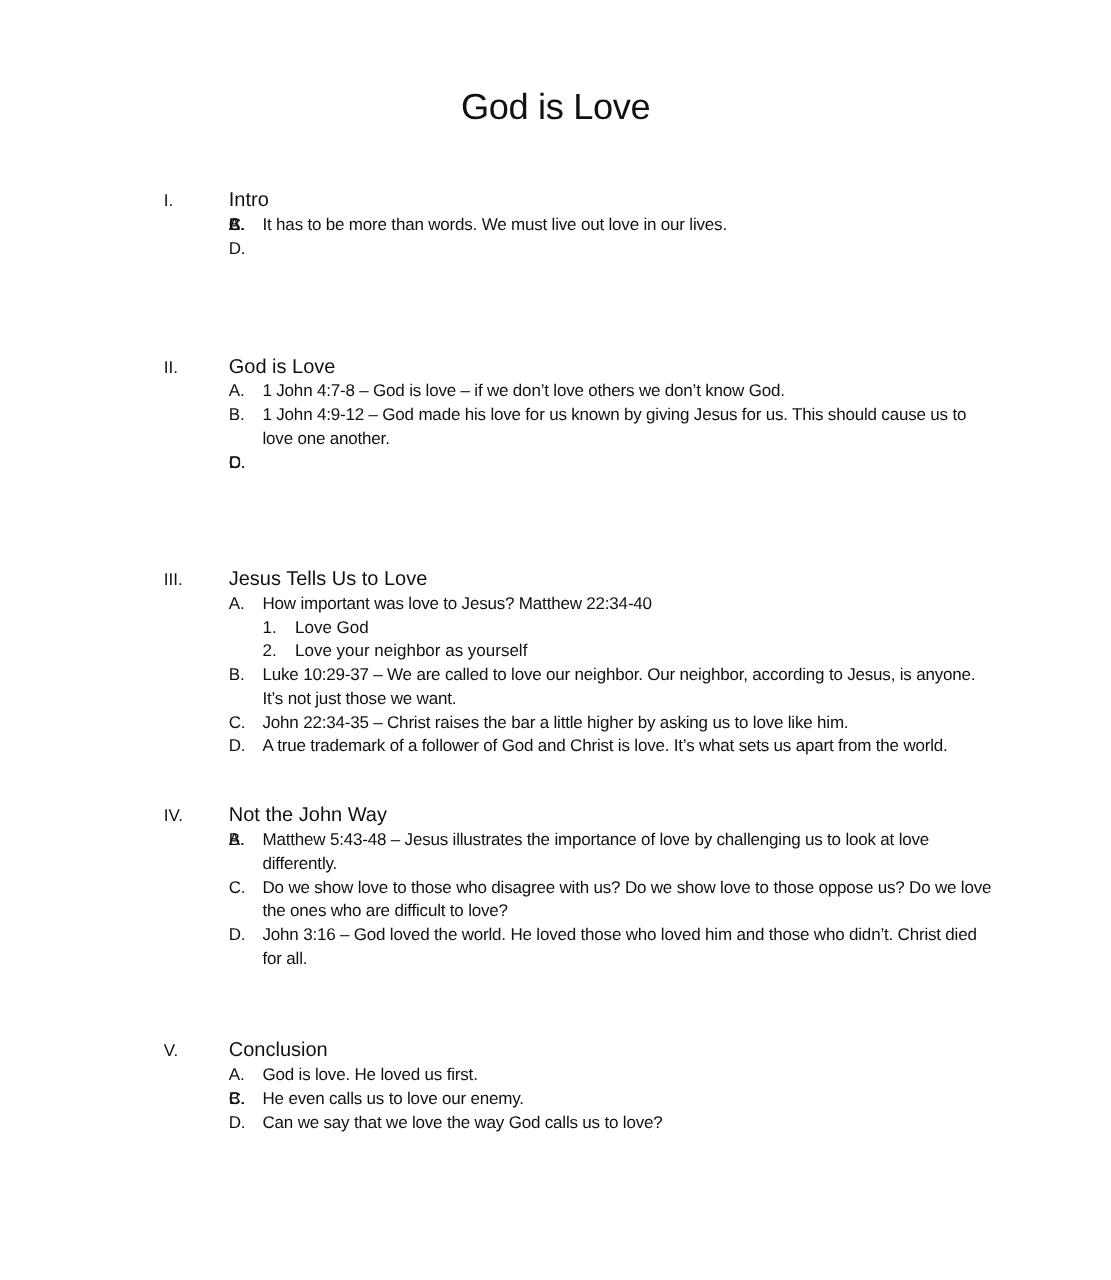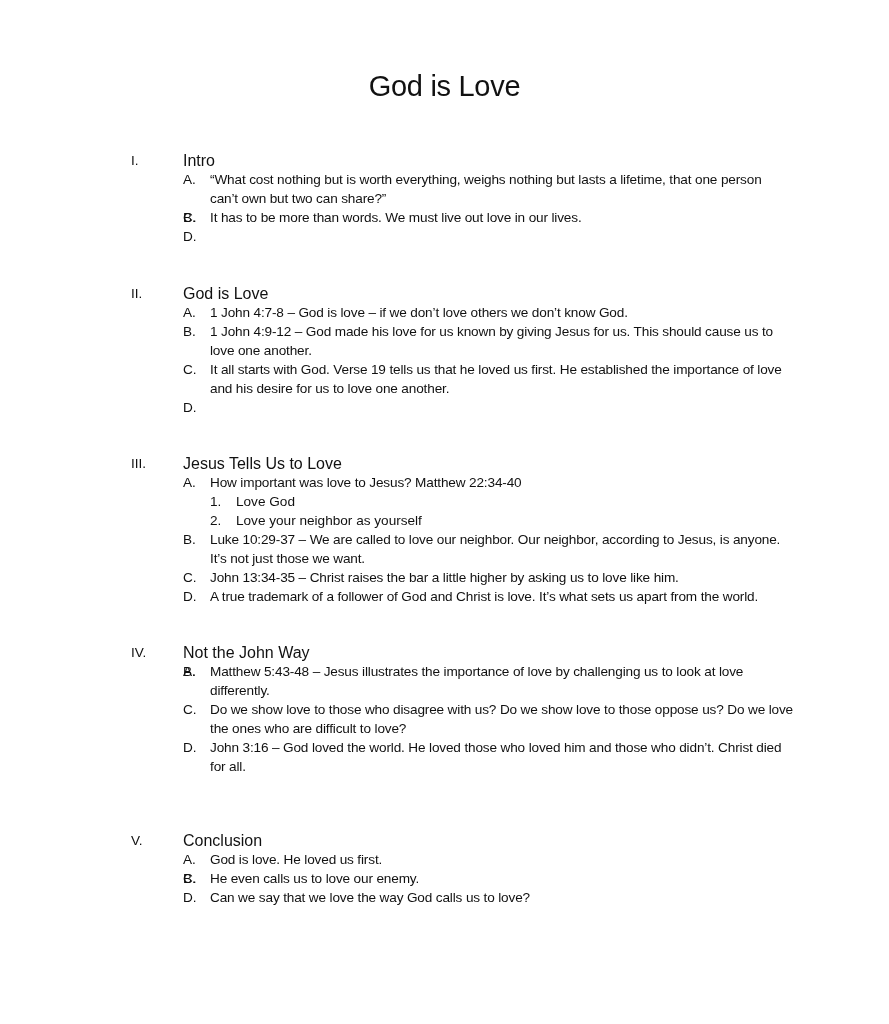--- a/index.html
+++ b/index.html
@@ -18,47 +18,47 @@
 </style>
 </head>
 <body>
 
 <div class="title">God is Love</div>
 
 <div class="section" style="top:151px;">
   <span class="roman">I.</span>
   <span class="heading">Intro</span>
   <div class="items" style="top:19px;">
-    <div class="item"><span class="letter">A.</span><span>“What cost nothing but is worth everything, weighs nothing but lasts a lifetime, that one person can’t own but two can share?”</span></div>
+    <div class="item"><span class="letter">A.</span></div>
     <div class="item"><span class="letter">B.</span></div>
     <div class="item"><span class="letter">C.</span><span>It has to be more than words. We must live out love in our lives.</span></div>
     <div class="item"><span class="letter">D.</span></div>
   </div>
 </div>
 
 <div class="section" style="top:284px;">
   <span class="roman">II.</span>
   <span class="heading">God is Love</span>
   <div class="items" style="top:19px;">
     <div class="item"><span class="letter">A.</span><span>1 John 4:7-8 – God is love – if we don’t love others we don’t know God.</span></div>
     <div class="item"><span class="letter">B.</span><span>1 John 4:9-12 – God made his love for us known by giving Jesus for us. This should cause us to love one another.</span></div>
-    <div class="item"><span class="letter">C.</span><span>It all starts with God. Verse 19 tells us that he loved us first. He established the importance of love and his desire for us to love one another.</span></div>
+    <div class="item"><span class="letter">C.</span></div>
     <div class="item"><span class="letter">D.</span></div>
   </div>
 </div>
 
 <div class="section" style="top:454px;">
   <span class="roman">III.</span>
   <span class="heading">Jesus Tells Us to Love</span>
   <div class="items" style="top:19px;">
     <div class="item"><span class="letter">A.</span><span>How important was love to Jesus? Matthew 22:34-40</span></div>
     <div class="sub"><span class="num">1.</span><span>Love God</span></div>
     <div class="sub"><span class="num">2.</span><span>Love your neighbor as yourself</span></div>
     <div class="item"><span class="letter">B.</span><span>Luke 10:29-37 – We are called to love our neighbor. Our neighbor, according to Jesus, is anyone. It’s not just those we want.</span></div>
-    <div class="item"><span class="letter">C.</span><span>John 13:34-35 – Christ raises the bar a little higher by asking us to love like him.</span></div>
+    <div class="item"><span class="letter">C.</span><span>John 22:34-35 – Christ raises the bar a little higher by asking us to love like him.</span></div>
     <div class="item"><span class="letter">D.</span><span>A true trademark of a follower of God and Christ is love.  It’s what sets us apart from the world.</span></div>
   </div>
 </div>
 
 <div class="section" style="top:643px;">
   <span class="roman">IV.</span>
   <span class="heading">Not the John Way</span>
   <div class="items" style="top:19px;">
     <div class="item"><span class="letter">A.</span></div>
     <div class="item"><span class="letter">B.</span><span>Matthew 5:43-48 – Jesus illustrates the importance of love by challenging us to look at love differently.</span></div>

